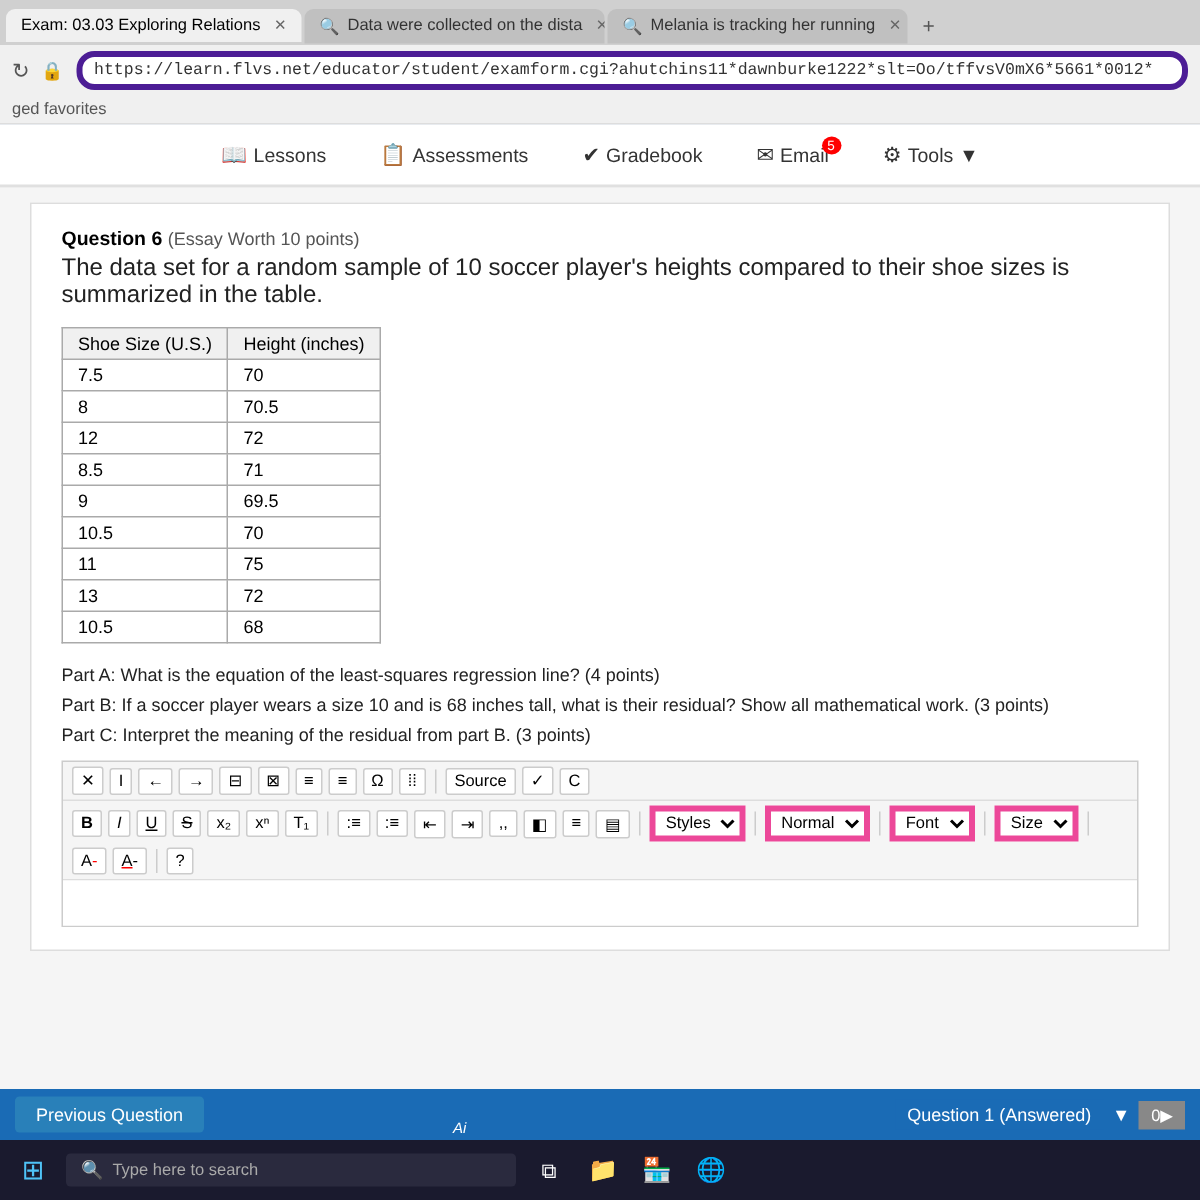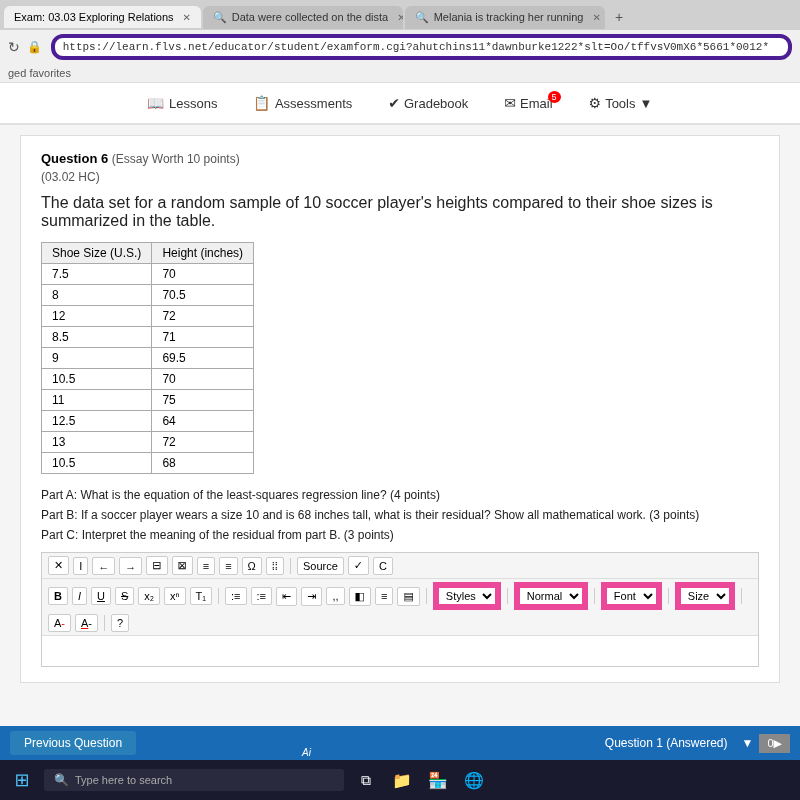--- a/index.html
+++ b/index.html
@@ -237,21 +237,21 @@
     .toolbar-separator {
       width: 1px;
       height: 16px;
       background: #ccc;
       margin: 0 2px;
     }
 
     .toolbar-select {
       font-size: 11px;
       padding: 1px 3px;
-      border: 6px solid #ec4899;
+      border: 4px solid #ec4899;
       background: white;
       cursor: pointer;
     }
 
     
     .bottom-bar {
       display: flex;
       align-items: center;
       justify-content: space-between;
       padding: 5px 10px;
@@ -412,21 +412,20 @@
       <span>▼</span>
     </div>
   </div>
 
   <div class="question-area">
 
     <div class="question-header">
       <span>Question 6</span>
       <span style="font-weight:normal; font-size:12px; color:#555;">(Essay Worth 10 points)</span>
     </div>
-    <div class="question-sub">(03.02 HC)</div>
     <div class="question-text">The data set for a random sample of 10 soccer player's heights compared to their shoe sizes is summarized in the table.</div>
 
     <table class="data-table">
       <thead>
         <tr>
           <th>Shoe Size (U.S.)</th>
           <th>Height (inches)</th>
         </tr>
       </thead>
       <tbody id="table-body">
@@ -450,24 +449,20 @@
             <td>9</td>
             <td>69.5</td>
           </tr>
           <tr>
             <td>10.5</td>
             <td>70</td>
           </tr>
           <tr>
             <td>11</td>
             <td>75</td>
-          </tr>
-          <tr>
-            <td>12.5</td>
-            <td>64</td>
           </tr>
           <tr>
             <td>13</td>
             <td>72</td>
           </tr>
           <tr>
             <td>10.5</td>
             <td>68</td>
           </tr>
         </tbody>

